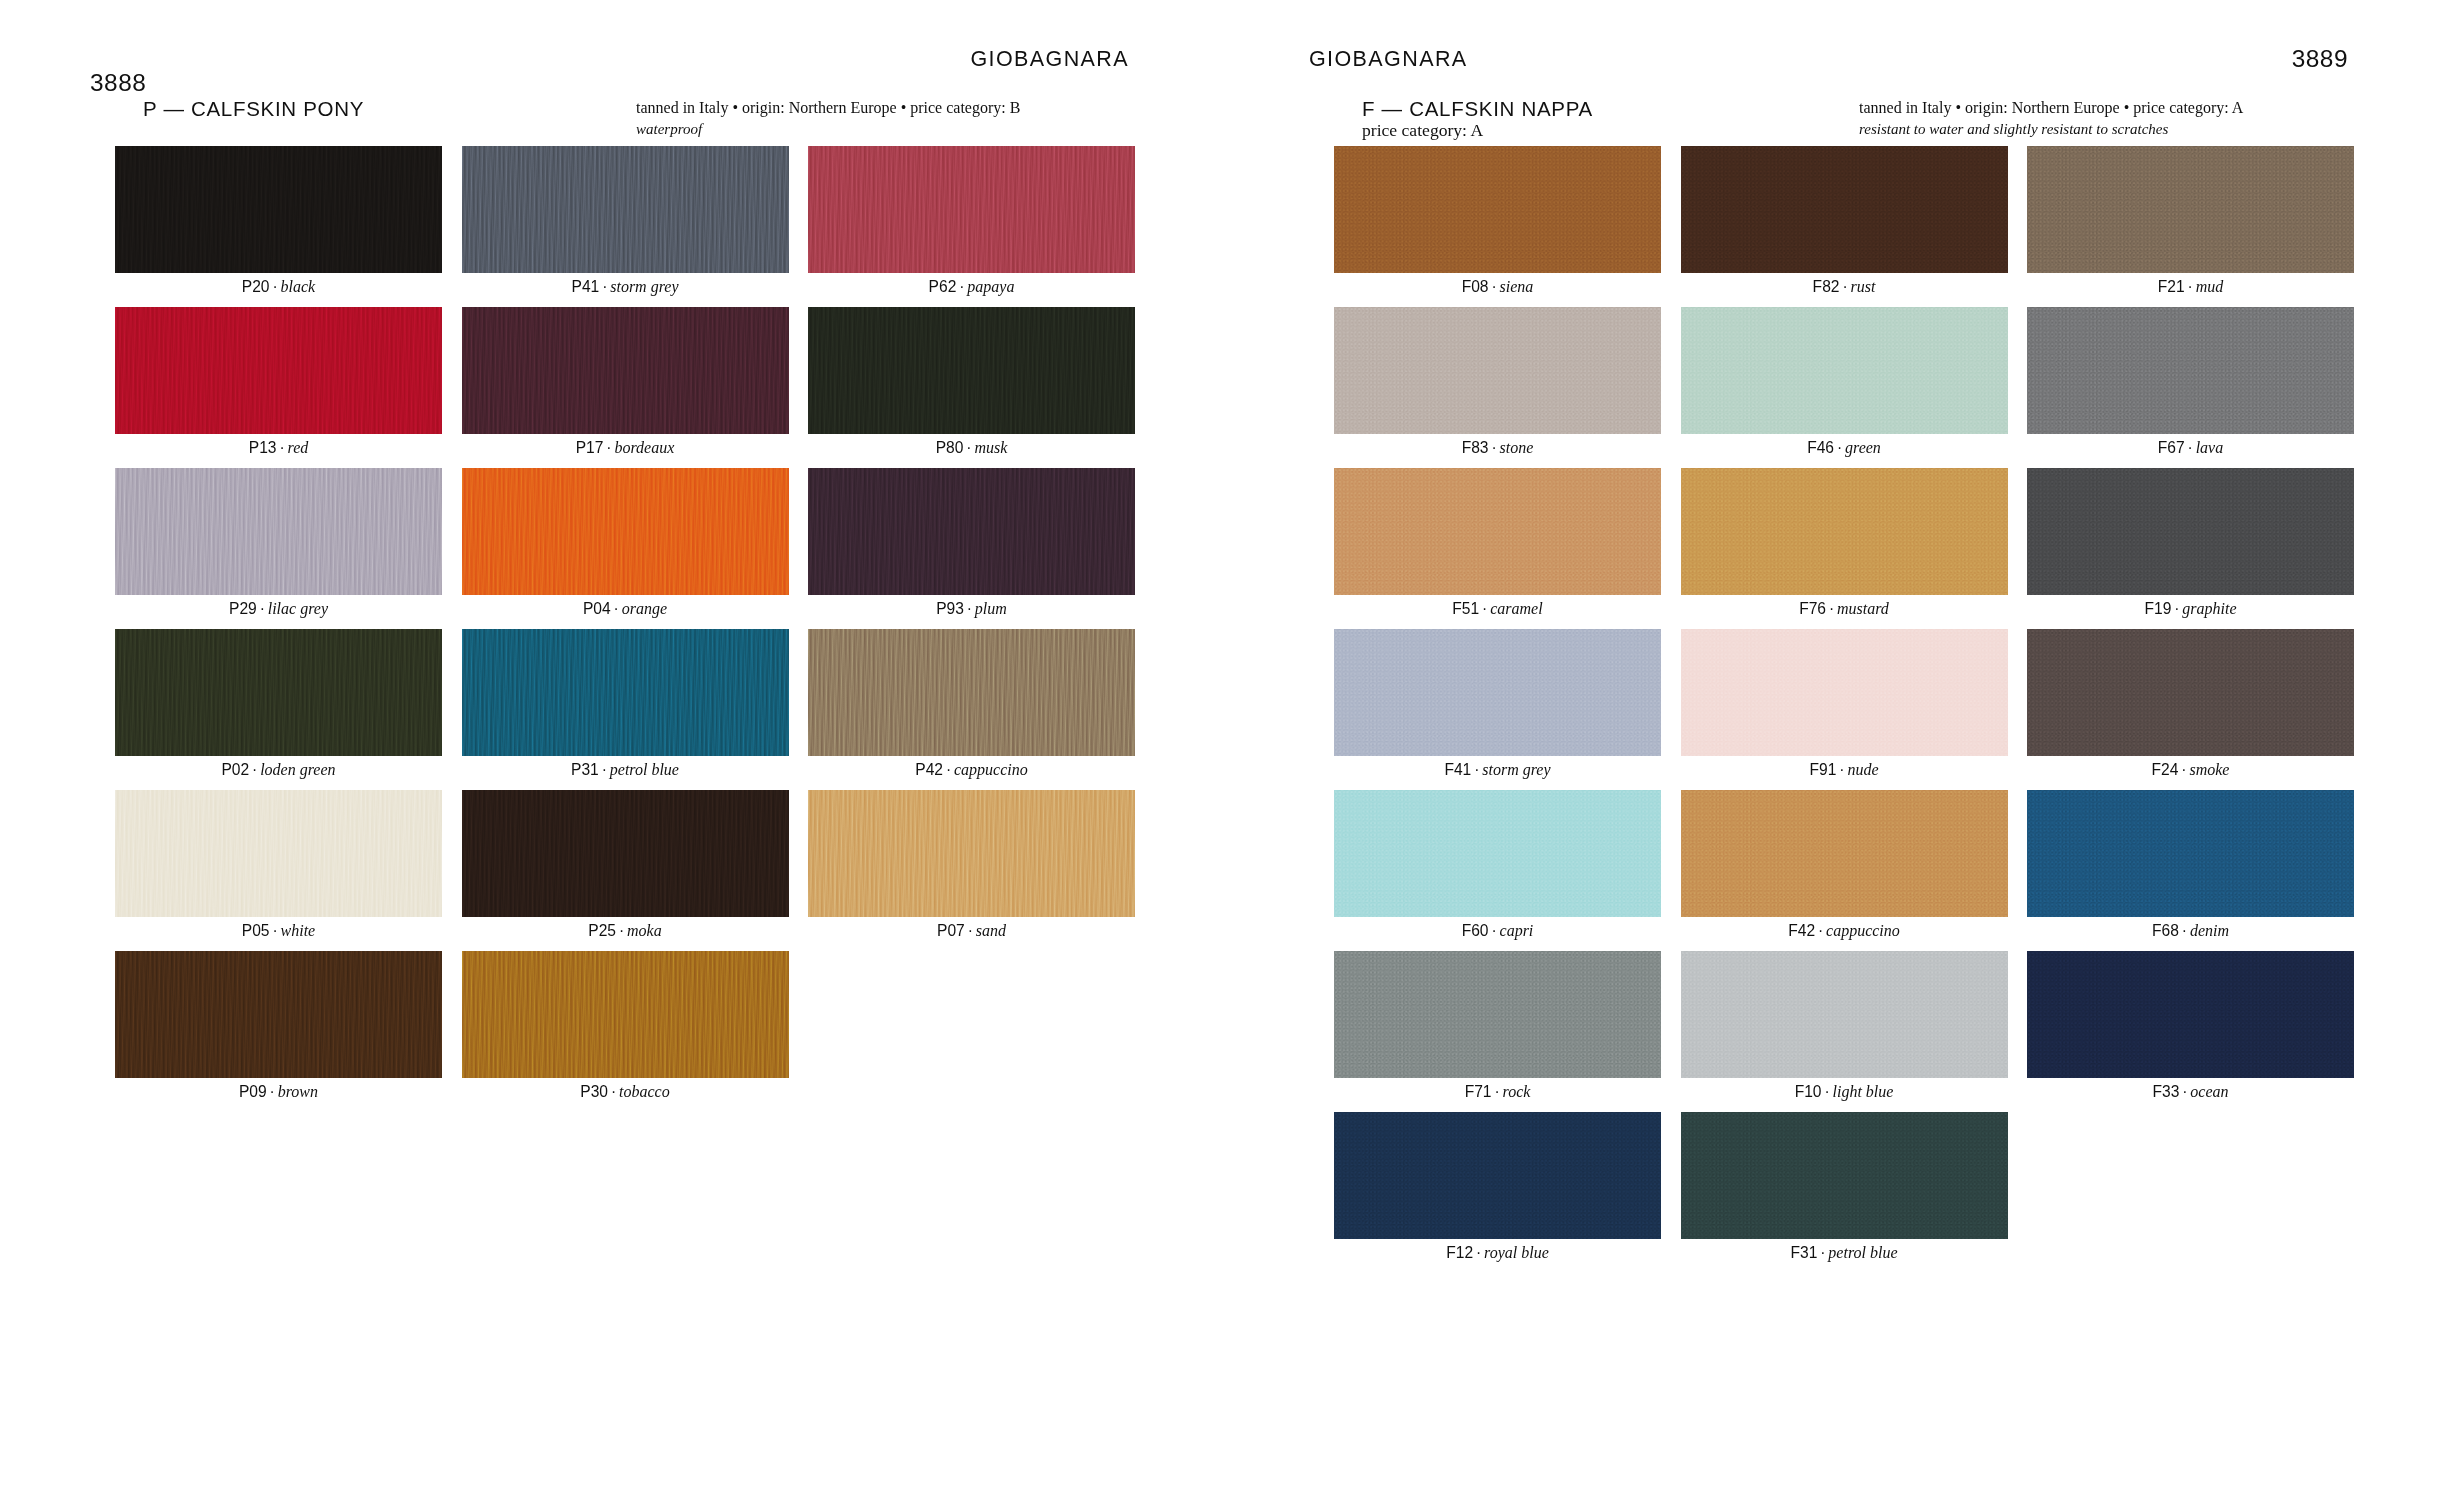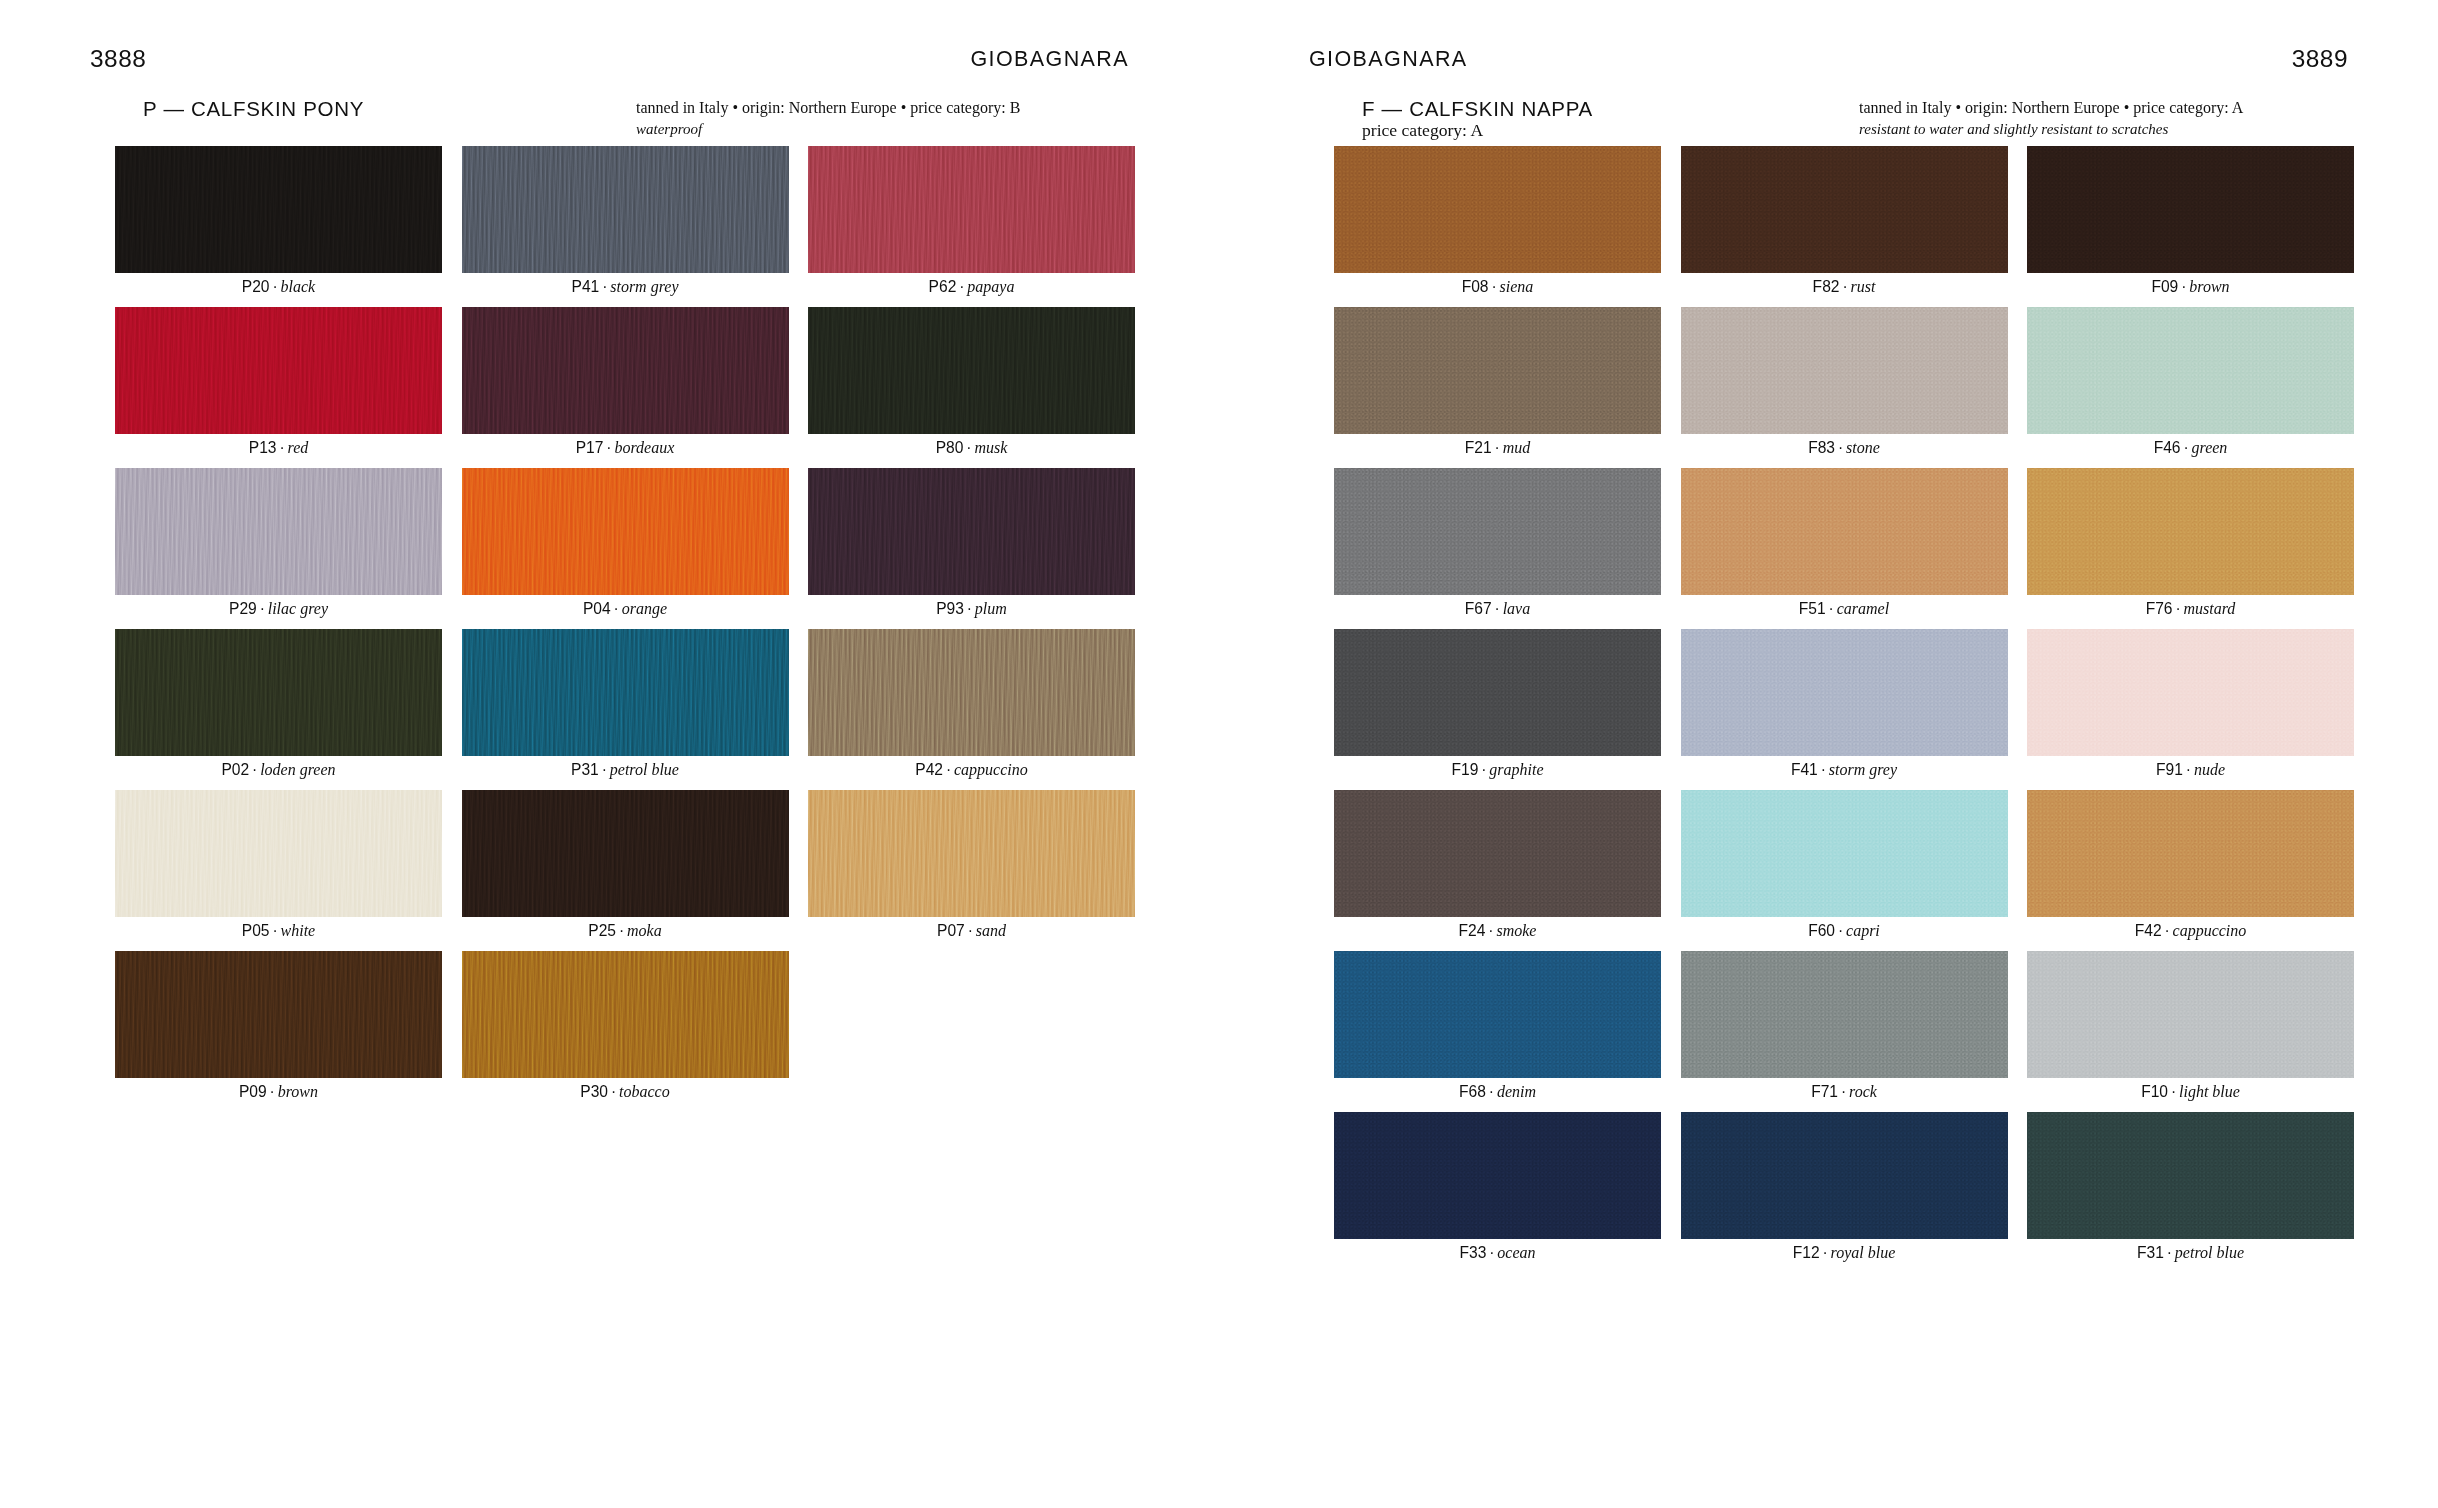--- a/index.html
+++ b/index.html
@@ -50,21 +50,21 @@
   .brand {
     position: absolute;
     top: 2px;
     font-family: "Liberation Sans", sans-serif;
     font-size: 21.5px;
     font-weight: 400;
     letter-spacing: 1.4px;
     color: #111;
     line-height: 1;
   }
-  .page-left .folio  { left: 90px; }
+  .page-left .folio  { left: 90px; margin-top: 24px; }
   .page-left .brand  { right: 90px; }
   .page-right .folio { right: 90px; text-align: center; }
   .page-right .brand { left: 90px; }
 
   
   .section-head {
     position: absolute;
     top: 95px;
     left: 115px;
     right: 115px;
@@ -304,24 +304,20 @@
     <div class="grid" id="grid-right">
         <div class="cell">
           <div class="swatch tex-nappa" style="background-color: rgb(154, 95, 45);"></div>
           <div class="caption"><span class="code">F08</span><span class="dot">·</span><span class="nm">siena</span></div>
         </div>
         <div class="cell">
           <div class="swatch tex-nappa" style="background-color: rgb(69, 42, 29);"></div>
           <div class="caption"><span class="code">F82</span><span class="dot">·</span><span class="nm">rust</span></div>
         </div>
         <div class="cell">
-          <div class="swatch tex-nappa" style="background-color: rgb(45, 29, 23);"></div>
-          <div class="caption"><span class="code">F09</span><span class="dot">·</span><span class="nm">brown</span></div>
-        </div>
-        <div class="cell">
           <div class="swatch tex-nappa" style="background-color: rgb(126, 108, 89);"></div>
           <div class="caption"><span class="code">F21</span><span class="dot">·</span><span class="nm">mud</span></div>
         </div>
         <div class="cell">
           <div class="swatch tex-nappa" style="background-color: rgb(189, 178, 171);"></div>
           <div class="caption"><span class="code">F83</span><span class="dot">·</span><span class="nm">stone</span></div>
         </div>
         <div class="cell">
           <div class="swatch tex-nappa" style="background-color: rgb(185, 212, 200);"></div>
           <div class="caption"><span class="code">F46</span><span class="dot">·</span><span class="nm">green</span></div>

